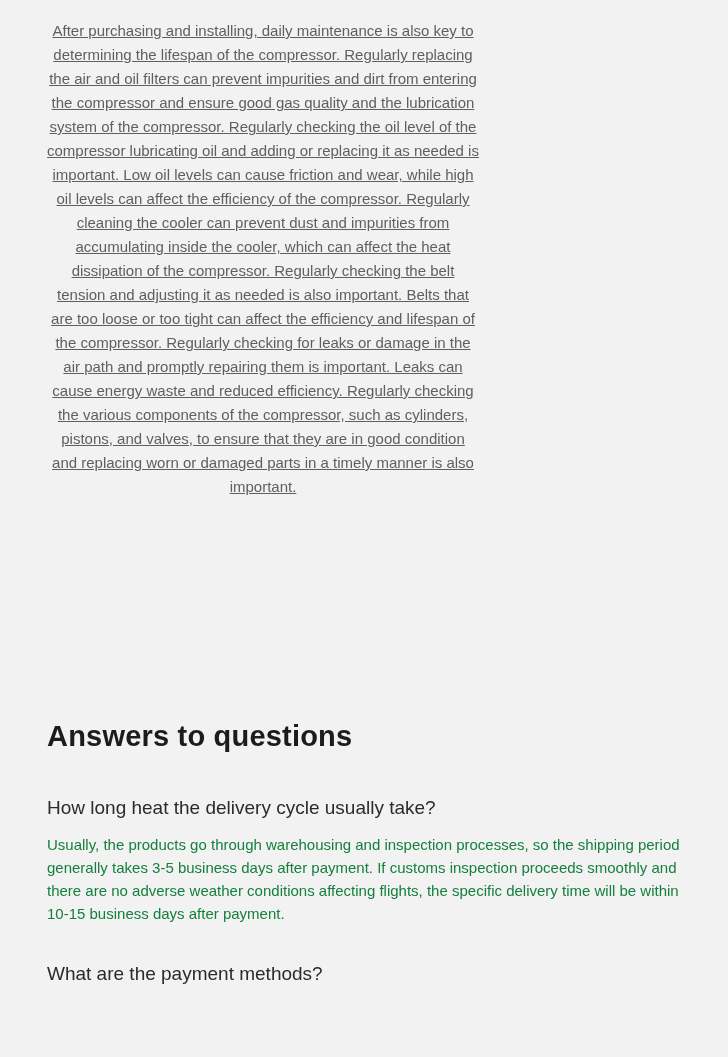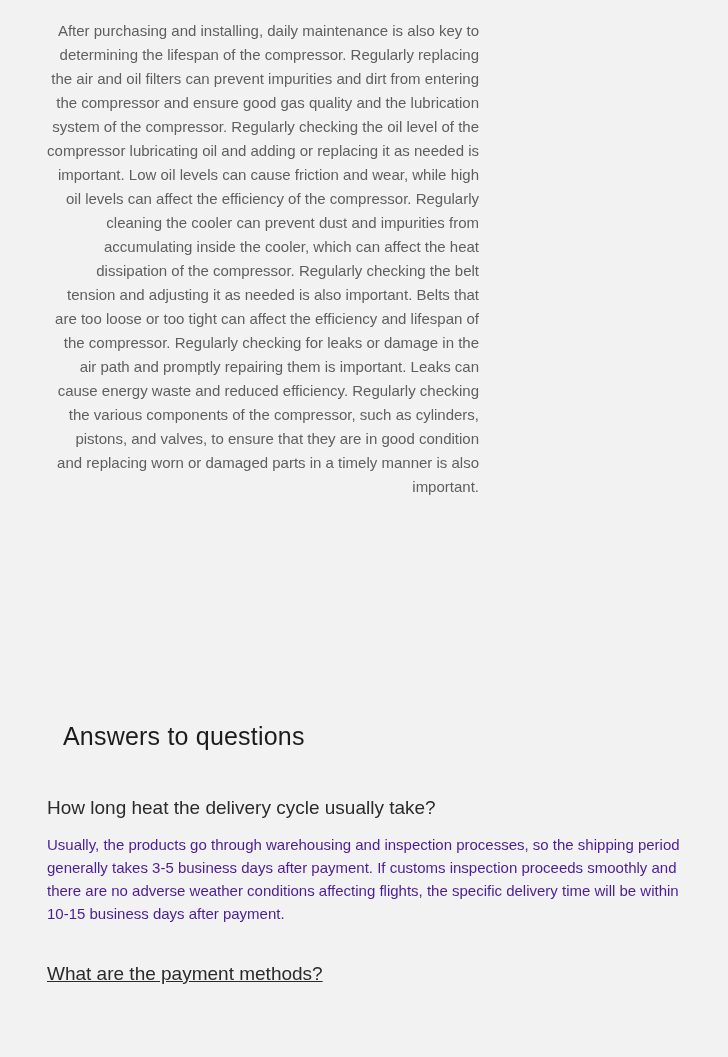--- a/index.html
+++ b/index.html
@@ -18,47 +18,48 @@
   .content {
     padding: 0 38px 0 47px;
   }
   .maintenance-paragraph {
     margin: 0;
     padding-top: 19px;
     width: 432px;
     font-size: 15px;
     line-height: 24px;
     color: #5f5f5f;
-    text-align: right;
+    text-align: center;
+    text-decoration: underline;
   }
   .faq-title {
-    margin: 16px;
+    margin: 0;
     margin-top: 221px;
-    font-size: 25px;
+    font-size: 29px;
     line-height: 32px;
-    font-weight: 400;
+    font-weight: 700;
     color: #1c1c1c;
     letter-spacing: 0.2px;
   }
   .faq-question {
     margin: 0;
     font-size: 19px;
     line-height: 22px;
     font-weight: 400;
     color: #2b2b2b;
   }
   .faq-question.q1 { margin-top: 45px; }
-  .faq-question.q2 { margin-top: 38px; text-decoration: underline; }
+  .faq-question.q2 { margin-top: 38px; }
   .faq-answer {
     margin: 0;
     margin-top: 14px;
     max-width: 648px;
     font-size: 15px;
     line-height: 23px;
-    color: #4c1d95;
+    color: #15803d;
   }
 </style>
 </head>
 <body>
 
 <div class="page">
   <div class="content">
 
     <p class="maintenance-paragraph">After purchasing and installing, daily maintenance is also key to determining the lifespan of the compressor. Regularly replacing the air and oil filters can prevent impurities and dirt from entering the compressor and ensure good gas quality and the lubrication system of the compressor. Regularly checking the oil level of the compressor lubricating oil and adding or replacing it as needed is important. Low oil levels can cause friction and wear, while high oil levels can affect the efficiency of the compressor. Regularly cleaning the cooler can prevent dust and impurities from accumulating inside the cooler, which can affect the heat dissipation of the compressor. Regularly checking the belt tension and adjusting it as needed is also important. Belts that are too loose or too tight can affect the efficiency and lifespan of the compressor. Regularly checking for leaks or damage in the air path and promptly repairing them is important. Leaks can cause energy waste and reduced efficiency. Regularly checking the various components of the compressor, such as cylinders, pistons, and valves, to ensure that they are in good condition and replacing worn or damaged parts in a timely manner is also important.</p>
 

